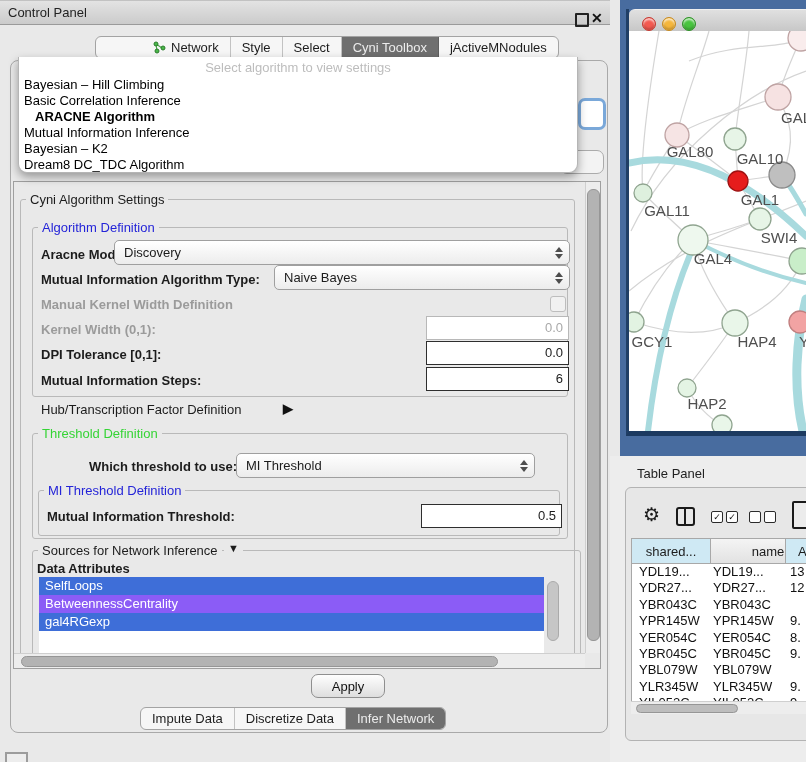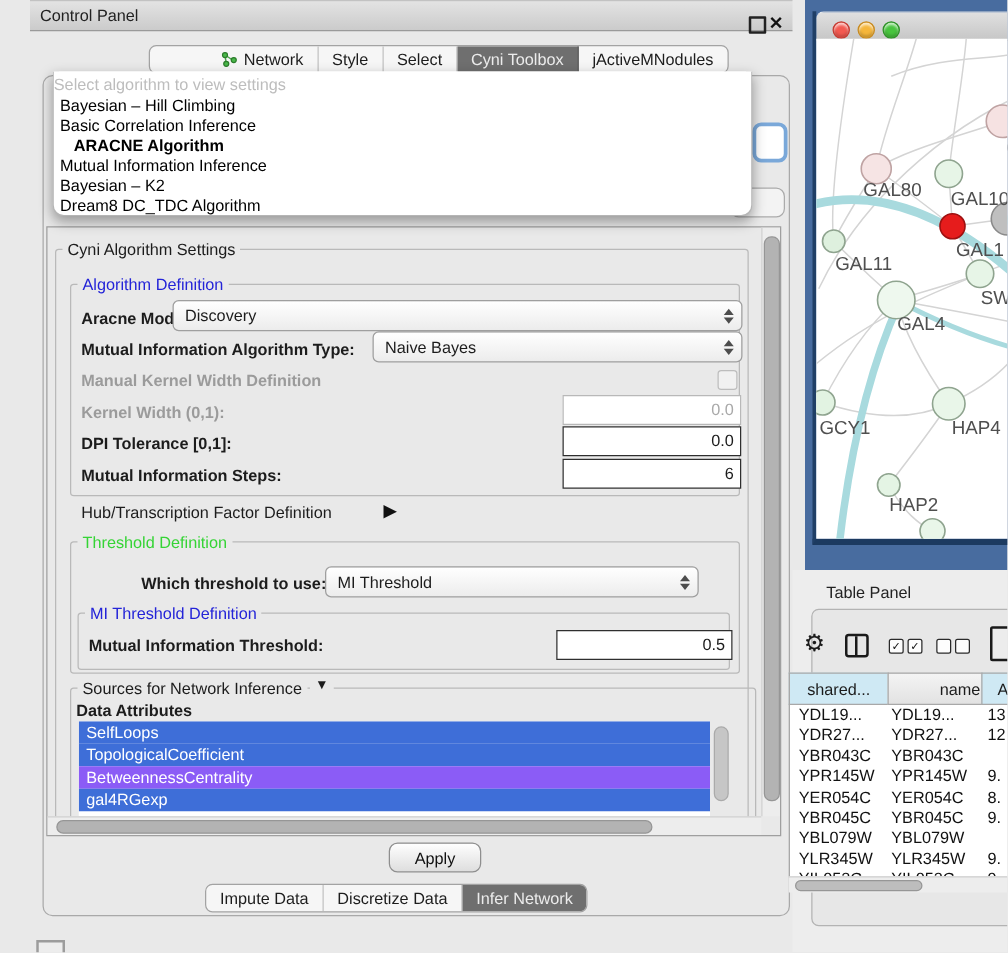--- a/index.html
+++ b/index.html
@@ -1,18 +1,18 @@
 <!DOCTYPE html>
 <html><head>
 <meta charset="utf-8">
 <style>
   html,body{margin:0;padding:0;background:#e9e9e9;}
   #screen{position:relative;width:806px;height:762px;overflow:hidden;background:#e9e9e9;
           font-family:"Liberation Sans",sans-serif;font-size:13px;color:#1c1c1c;}
-  .abs{position:absolute;margin-left:24px;}
+  .abs{position:absolute;}
   
   .titlebar{left:0;top:8;width:610px;height:23px;background:linear-gradient(#e3e3e3,#cbcbcb);
             border-top:1px solid #c2c2c2;border-bottom:1px solid #9a9a9a;display:flex;align-items:center;}
   .titlebar .t{margin-left:8px;color:#222;}
   .float-ic{left:575px;top:13px;width:10px;height:10px;border:2px solid #222;border-radius:1px;background:transparent;}
   .close-ic{left:591px;top:10px;font-size:14px;font-weight:bold;color:#111;}
   .tabbar{display:flex;border:1px solid #a3a3a3;border-radius:6px;overflow:hidden;background:#f6f6f6;height:21px;}
   .tab{display:flex;align-items:center;justify-content:center;padding:0 11px;border-right:1px solid #c2c2c2;
        color:#1d1d1d;white-space:nowrap;cursor:default;}
   .tab:last-child{border-right:none;}
@@ -42,21 +42,21 @@
   .attr-item{height:18px;line-height:18px;padding-left:6px;color:#fff;}
   .sbar-v{position:absolute;background:#ededed;border-left:1px solid #cfcfcf;}
   .sbar-h{position:absolute;background:#ededed;border-top:1px solid #cfcfcf;}
   .thumb{position:absolute;background:#b3b3b3;border:1px solid #969696;border-radius:6px;}
   .btn{position:absolute;border:1px solid #8f8f8f;border-radius:7px;background:linear-gradient(#fefefe,#dedede);
        display:flex;align-items:center;justify-content:center;color:#111;margin-left:44px;}
   .chip{left:5px;top:752px;width:19px;height:12px;border:2px solid #9c9c9c;background:#ededed;}
   
   .overlay{left:18px;top:57px;width:560px;height:116px;background:#fff;border:1px solid #b5b5b5;border-top:none;
            border-radius:0 0 9px 9px;box-shadow:0 4px 10px rgba(0,0,0,.35);z-index:50;padding-top:3px;box-sizing:border-box;}
-  .ov-ph{color:#bdbdbd;height:17px;line-height:15px;}
+  .ov-ph{text-align:center;color:#bdbdbd;height:17px;line-height:15px;}
   .ov-item{height:16px;line-height:16px;padding-left:5px;color:#000;}
   .ov-item.hl{font-weight:bold;padding-left:16px;}
   
   .desktop{left:620px;top:0;width:186px;height:456px;background:#486c9f;}
   .netwin{left:626px;top:9px;width:180px;height:422px;border-left:3px solid #203f66;border-bottom:5px solid #1c3a60;
           box-sizing:content-box;}
   .net-title{position:absolute;left:0;top:0;width:100%;height:22px;background:linear-gradient(#e0e0e0,#c6c6c6);
              border-bottom:1px solid #9b9b9b;border-top-left-radius:6px;border-top:1px solid #efefef;}
   .light{position:absolute;top:7px;width:12px;height:12px;border-radius:50%;
          box-shadow:inset 0 2px 2px rgba(255,255,255,.7),inset 0 -2px 2px rgba(0,0,0,.18);}
@@ -181,21 +181,20 @@
     <div class="lbl" style="left:33px;top:327px;">Mutual Information Threshold:</div>
     <div class="field" style="left:407px;top:322px;width:134px;">0.5</div>
 
     <div class="group" style="left:18px;top:368px;width:547px;height:120px;"></div>
     <div class="legend" style="left:24px;top:361px;">Sources for Network Inference</div>
     <div class="legend" style="left:210px;top:360px;font-size:11px;"><span>▼</span></div>
     <div class="lbl" style="left:23px;top:379px;">Data Attributes</div>
 
     <div class="attr-list" style="left:25px;top:395px;width:505px;height:77px;">
       <div class="attr-item" style="background:#3e6ed8;">SelfLoops</div>
-      <div class="attr-item" style="background:#3e6ed8;">TopologicalCoefficient</div>
       <div class="attr-item" style="background:#8b5cf6;">BetweennessCentrality</div>
       <div class="attr-item" style="background:#3e6ed8;">gal4RGexp</div>
     </div>
     <div class="thumb" style="left:533px;top:399px;width:10px;height:58px;background:#c6c6c6;border-color:#aaa;"></div>
 
     <div class="sbar-v" style="left:571px;top:0;width:15px;height:471px;">
       <div class="thumb" style="left:1px;top:7px;width:11px;height:450px;"></div>
     </div>
     <div class="sbar-h" style="left:0;top:471px;width:571px;height:15px;">
       <div class="thumb" style="left:7px;top:2px;width:475px;height:9px;"></div>

